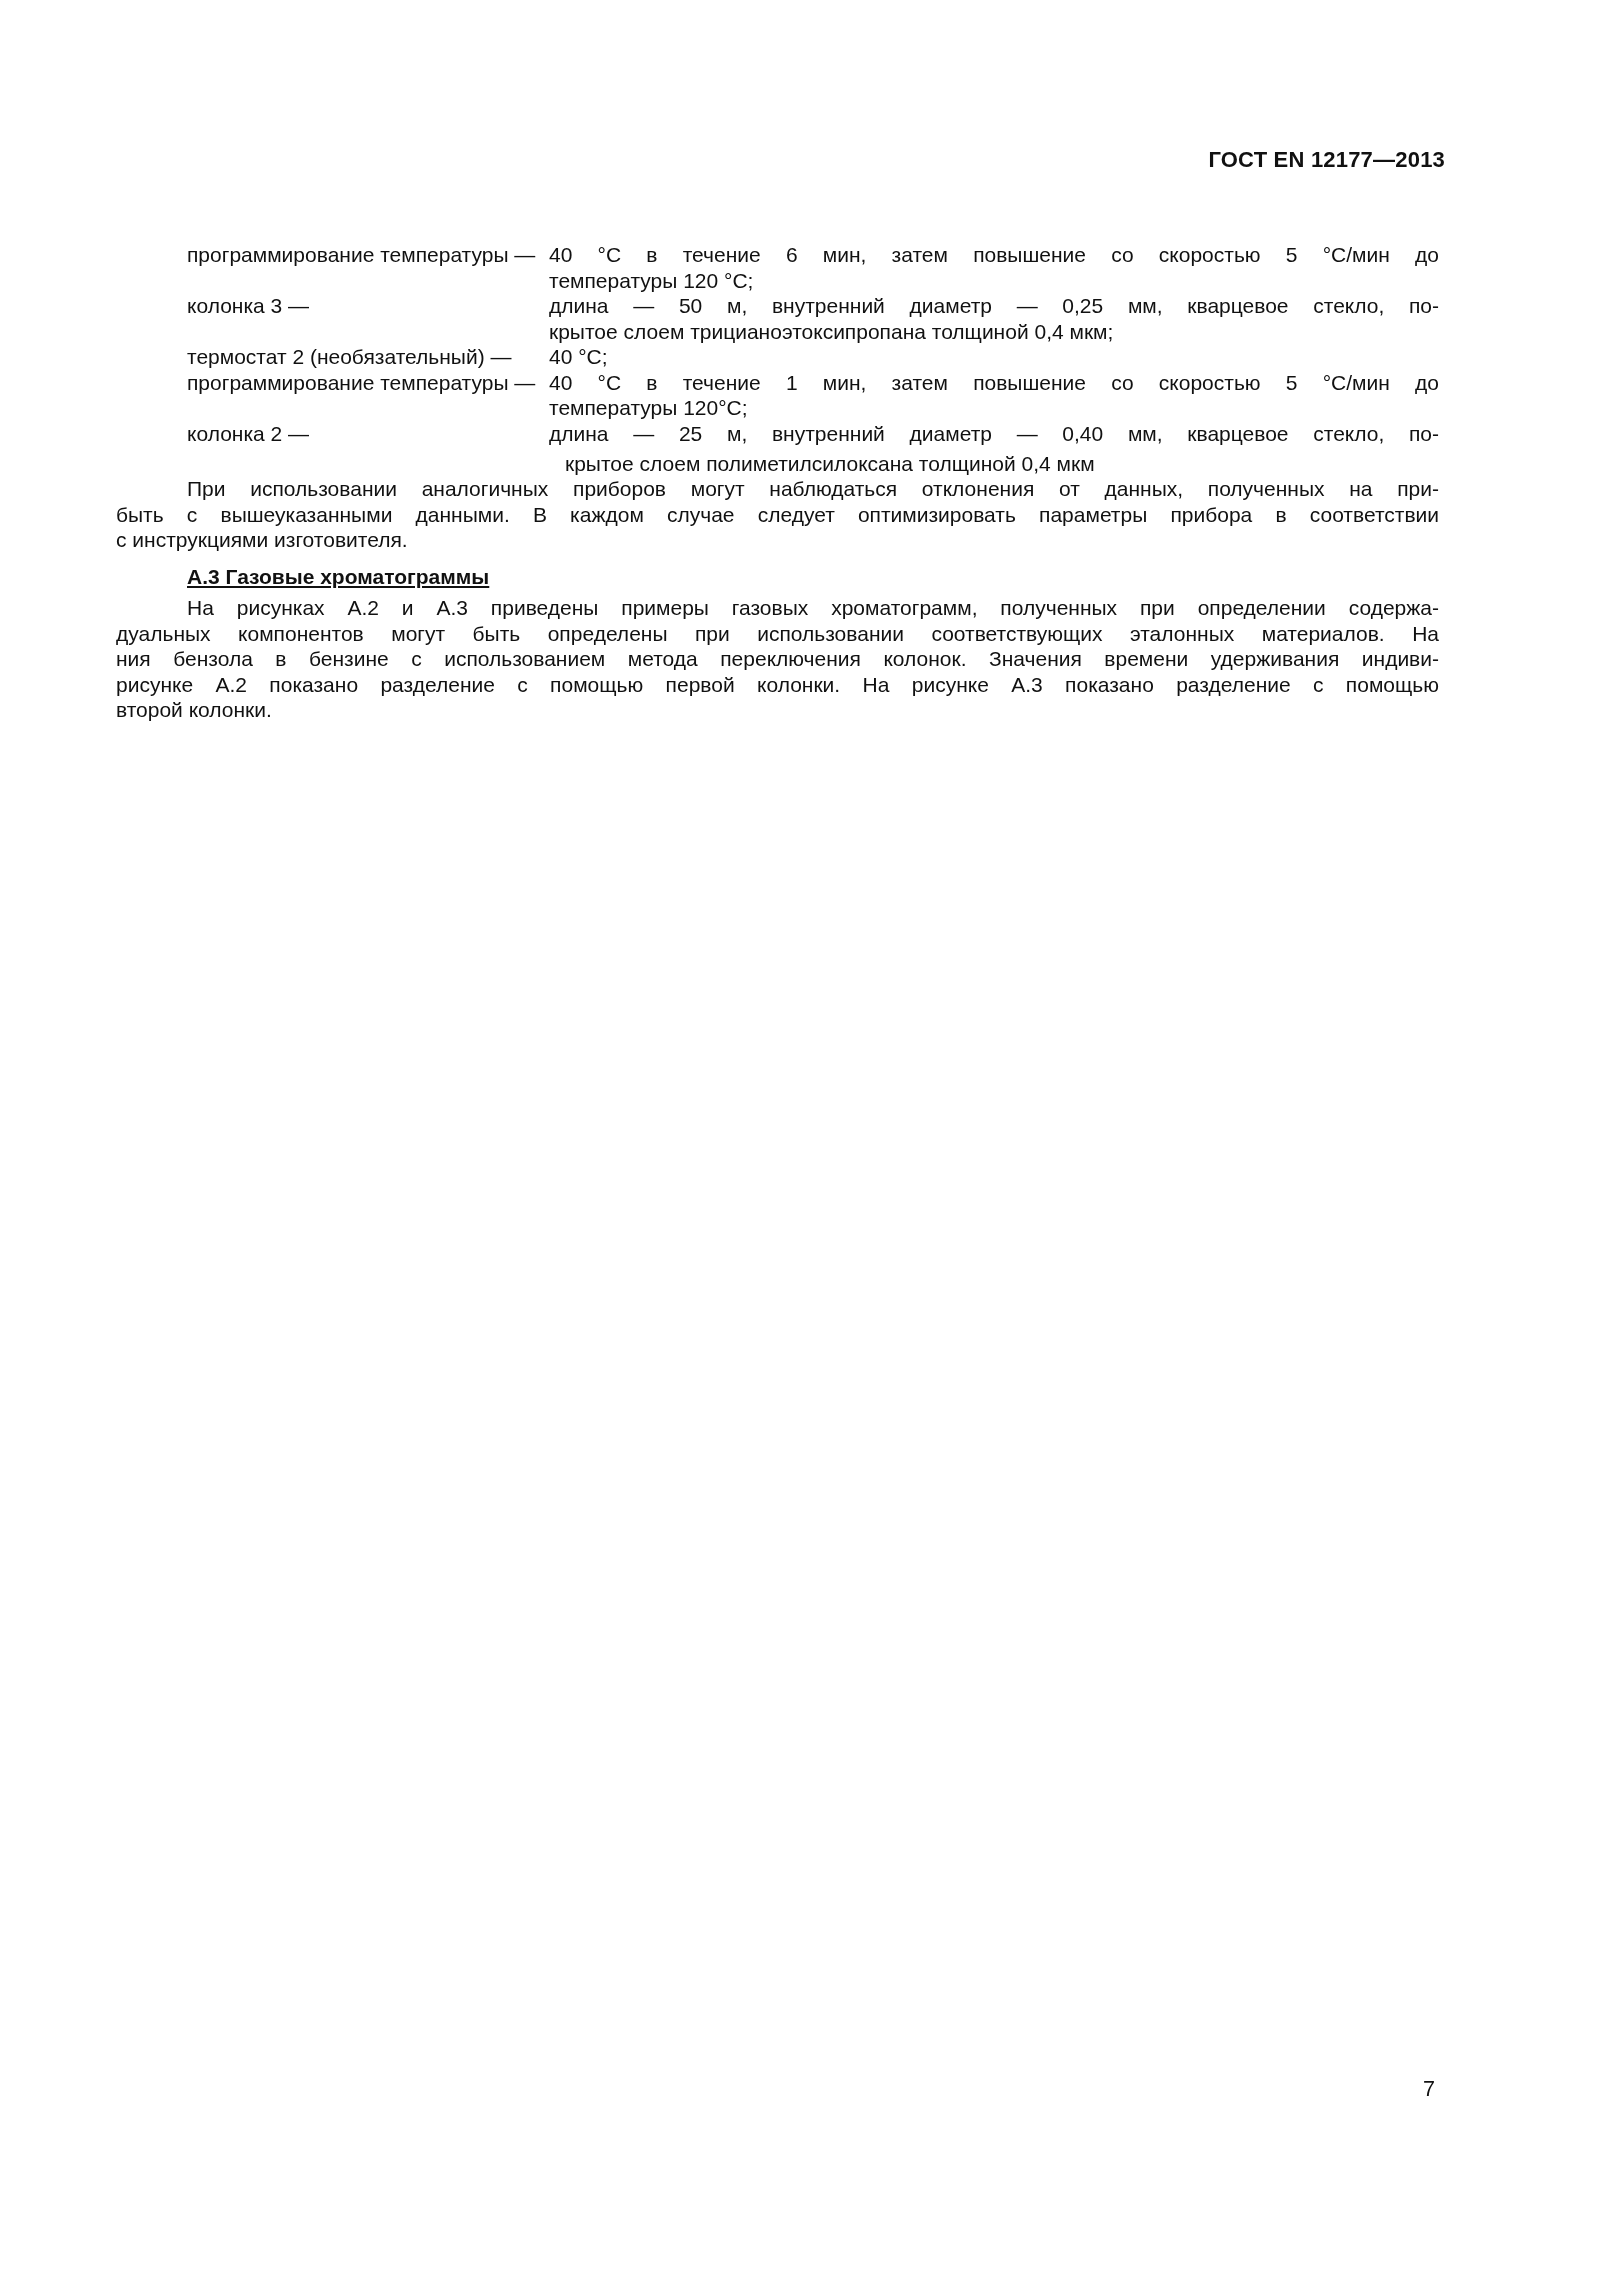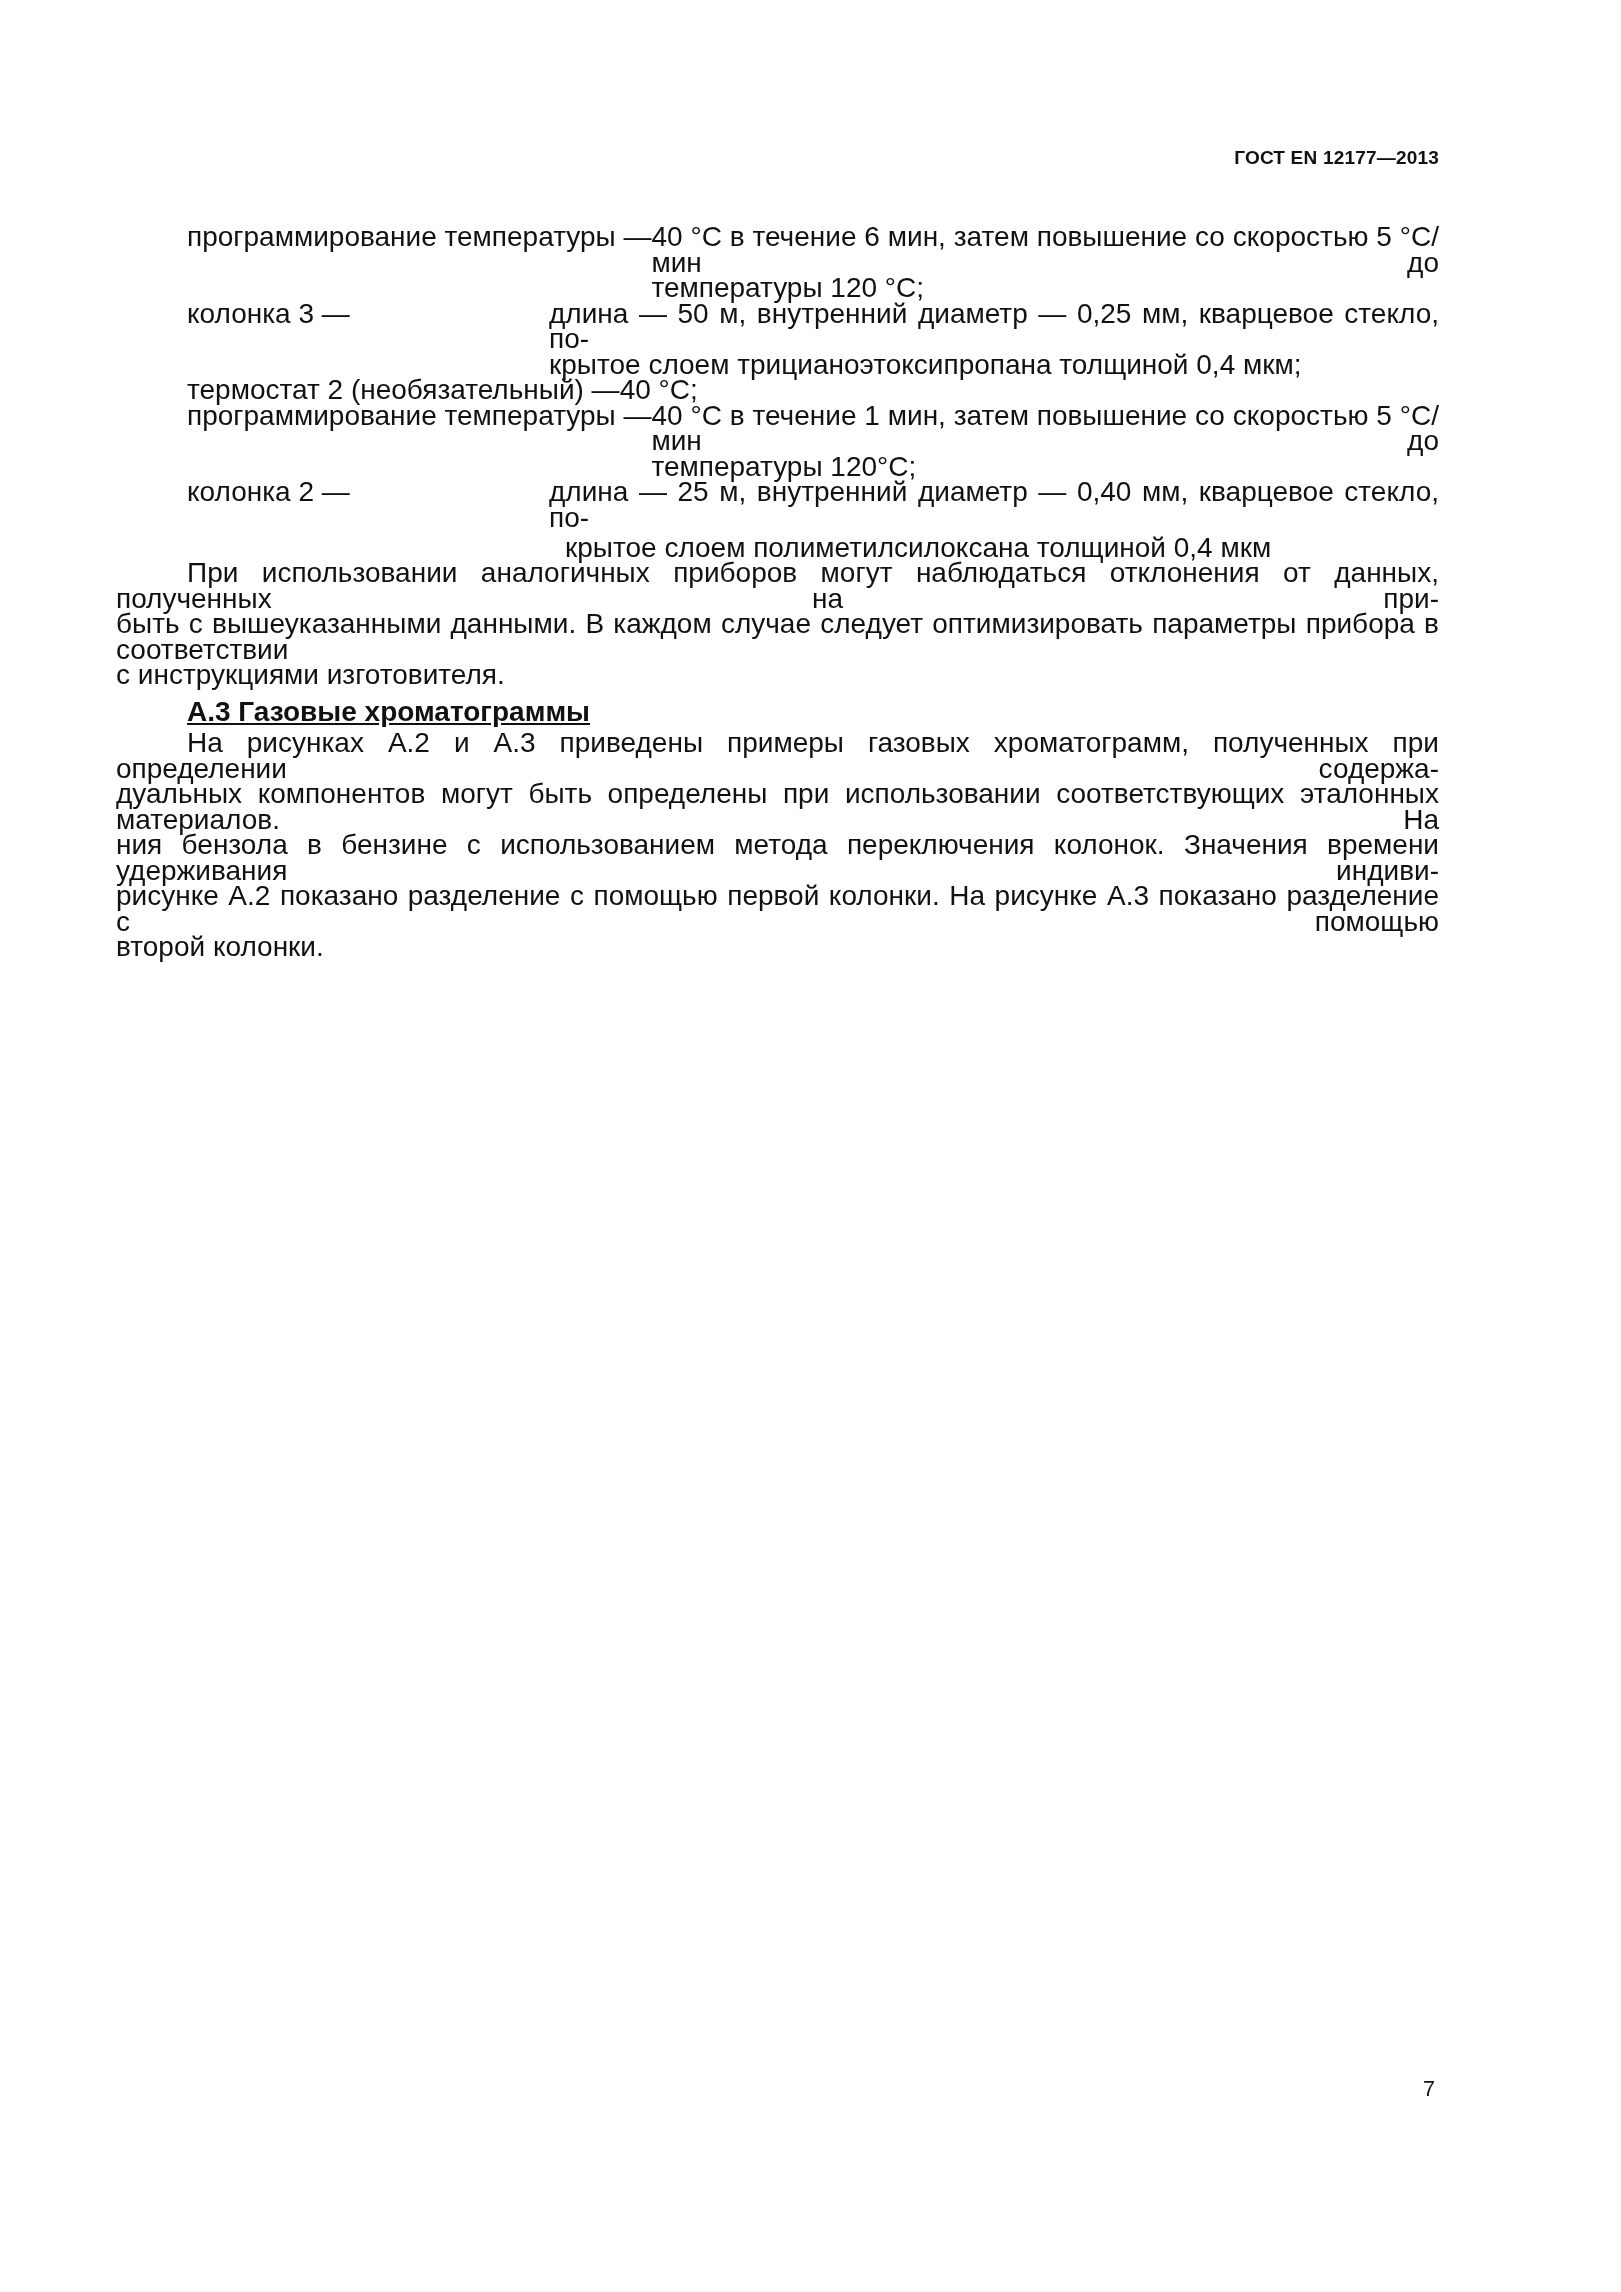--- a/index.html
+++ b/index.html
@@ -17,31 +17,31 @@
     }
     .page {
       position: absolute;
       left: 0; top: 0;
       width: 1621px;
       height: 2293px;
     }
     .header-title {
       position: absolute;
       top: 147px;
-      right: 182px;
-      font-size: 19px;
+      right: 176px;
+      font-size: 22px;
       font-weight: bold;
       letter-spacing: 0.2px;
     }
     .content {
       position: absolute;
       left: 116px;
-      top: 224px;
+      top: 242px;
       width: 1323px;
-      font-size: 28px;
+      font-size: 21px;
       line-height: 25.5px;
     }
     .param-row {
       display: flex;
       align-items: flex-start;
     }
     .param-label {
       flex: 0 0 433px;
       padding-left: 71px;
       box-sizing: border-box;

